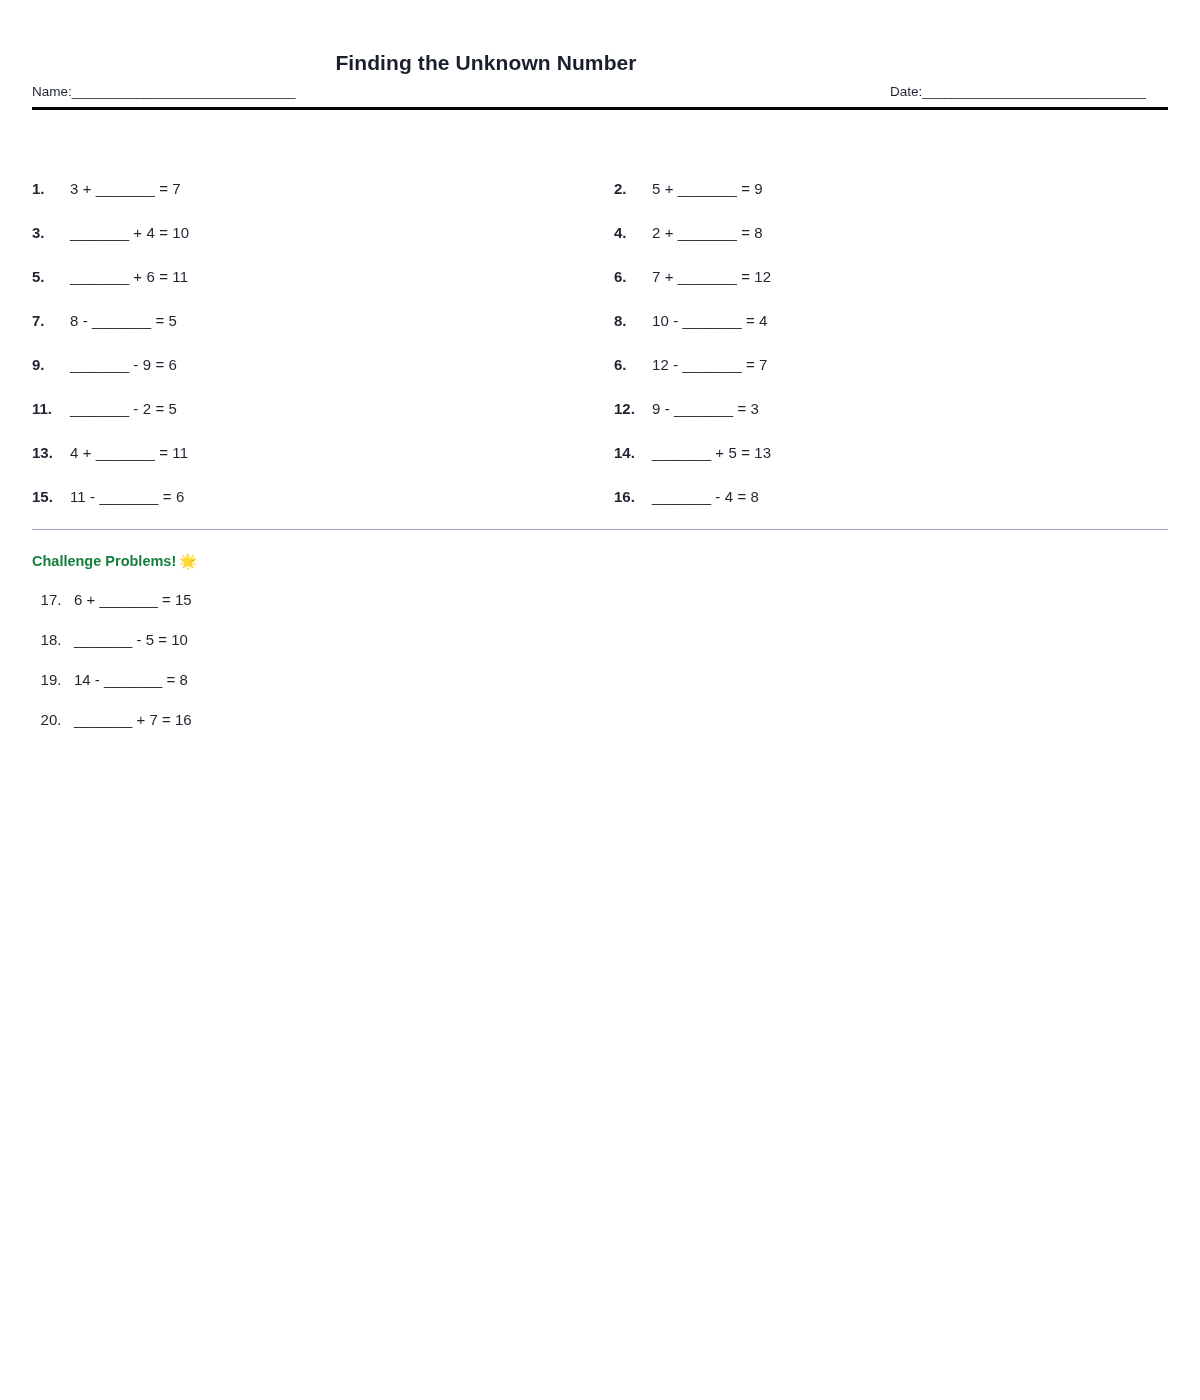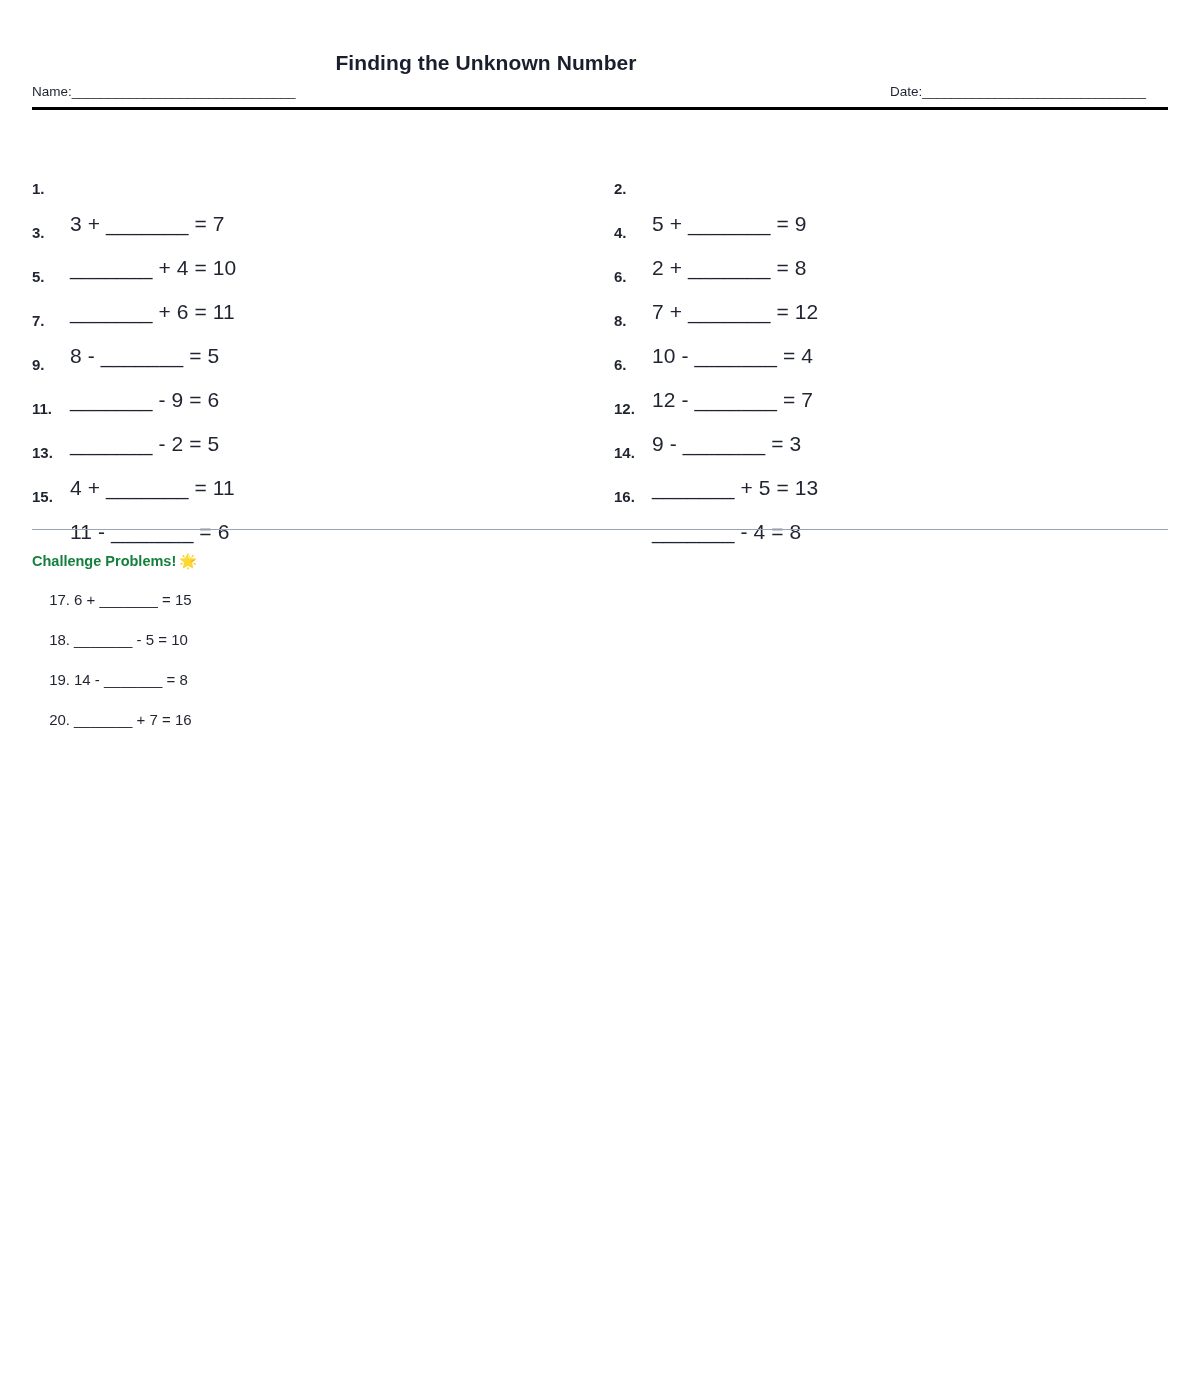--- a/index.html
+++ b/index.html
@@ -98,23 +98,22 @@
     top: 0;
     font-weight: bold;
     font-size: 15px;
     width: 34px;
     text-align: left;
   }
   .peq {
     position: absolute;
     left: 38px;
     top: 0;
-    font-size: 21px;
+    font-size: 15px;
     letter-spacing: 0.1px;
-    margin-top: 32px;
   }
 
   .col-left  { left: 0px; }
   .col-right { left: 582px; }
 
   
   .section-divider {
     position: absolute;
     left: 32px;
     top: 521px;
@@ -150,21 +149,21 @@
     color: #1f2430;
     white-space: nowrap;
   }
   .cnum {
     position: absolute;
     left: 0;
     top: 0;
     font-weight: normal;
     font-size: 15px;
     width: 38px;
-    text-align: right;
+    text-align: center;
   }
   .ceq {
     position: absolute;
     left: 42px;
     top: 0;
     font-size: 15px;
   }
 </style>
 </head>
 <body>

